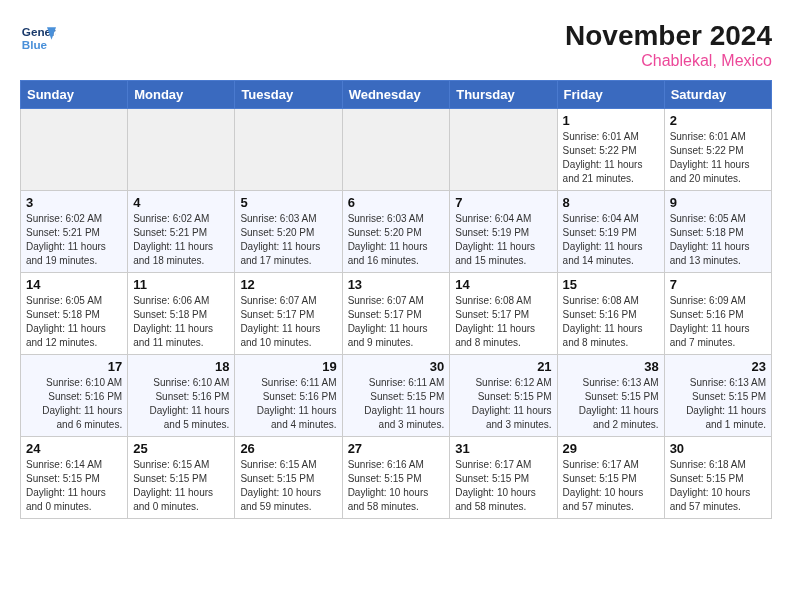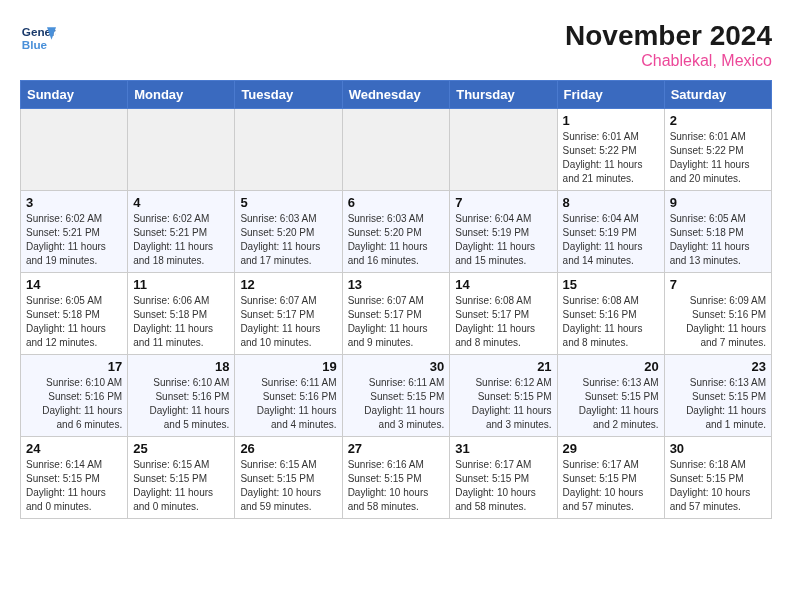--- a/index.html
+++ b/index.html
@@ -226,21 +226,21 @@
         </td>
         <td>
           <span class="day-num">15</span>
           <div class="day-detail" style="white-space: pre-line;">Sunrise: 6:08 AM
 Sunset: 5:16 PM
 Daylight: 11 hours
 and 8 minutes.</div>
         </td>
         <td>
           <span class="day-num">7</span>
-          <div class="day-detail" style="white-space: pre-line; text-align: right;">Sunrise: 6:09 AM
+          <div class="day-detail" style="white-space: pre-line;">Sunrise: 6:09 AM
 Sunset: 5:16 PM
 Daylight: 11 hours
 and 7 minutes.</div>
         </td>
       </tr>
       <tr class="row-4">
         <td>
           <span class="day-num">17</span>
           <div class="day-detail" style="white-space: pre-line;">Sunrise: 6:10 AM
 Sunset: 5:16 PM
@@ -269,21 +269,21 @@
 and 3 minutes.</div>
         </td>
         <td>
           <span class="day-num">21</span>
           <div class="day-detail" style="white-space: pre-line;">Sunrise: 6:12 AM
 Sunset: 5:15 PM
 Daylight: 11 hours
 and 3 minutes.</div>
         </td>
         <td>
-          <span class="day-num">20</span>
+          <span class="day-num">38</span>
           <div class="day-detail" style="white-space: pre-line;">Sunrise: 6:13 AM
 Sunset: 5:15 PM
 Daylight: 11 hours
 and 2 minutes.</div>
         </td>
         <td>
           <span class="day-num">23</span>
           <div class="day-detail" style="white-space: pre-line;">Sunrise: 6:13 AM
 Sunset: 5:15 PM
 Daylight: 11 hours

